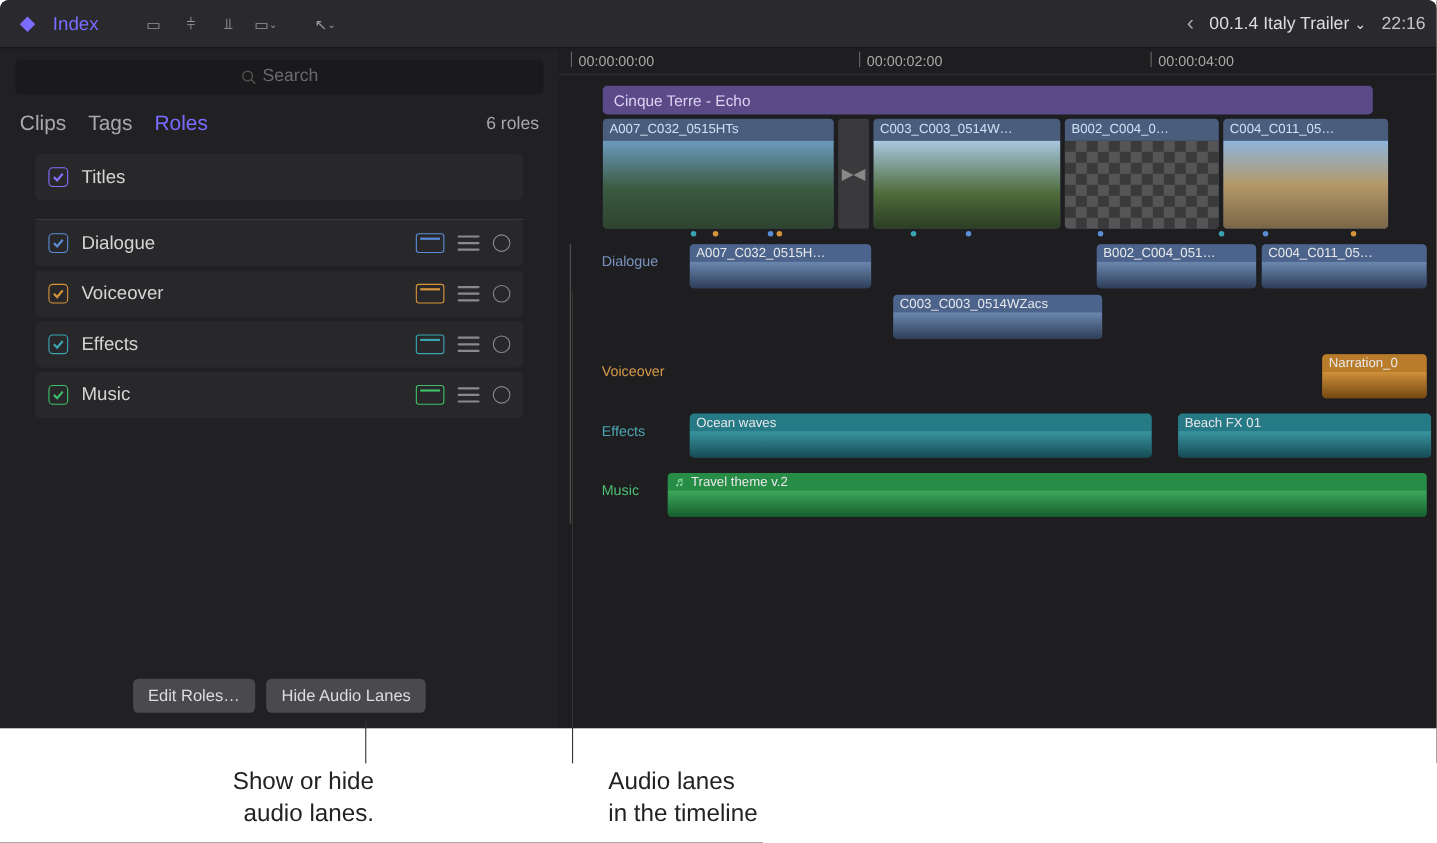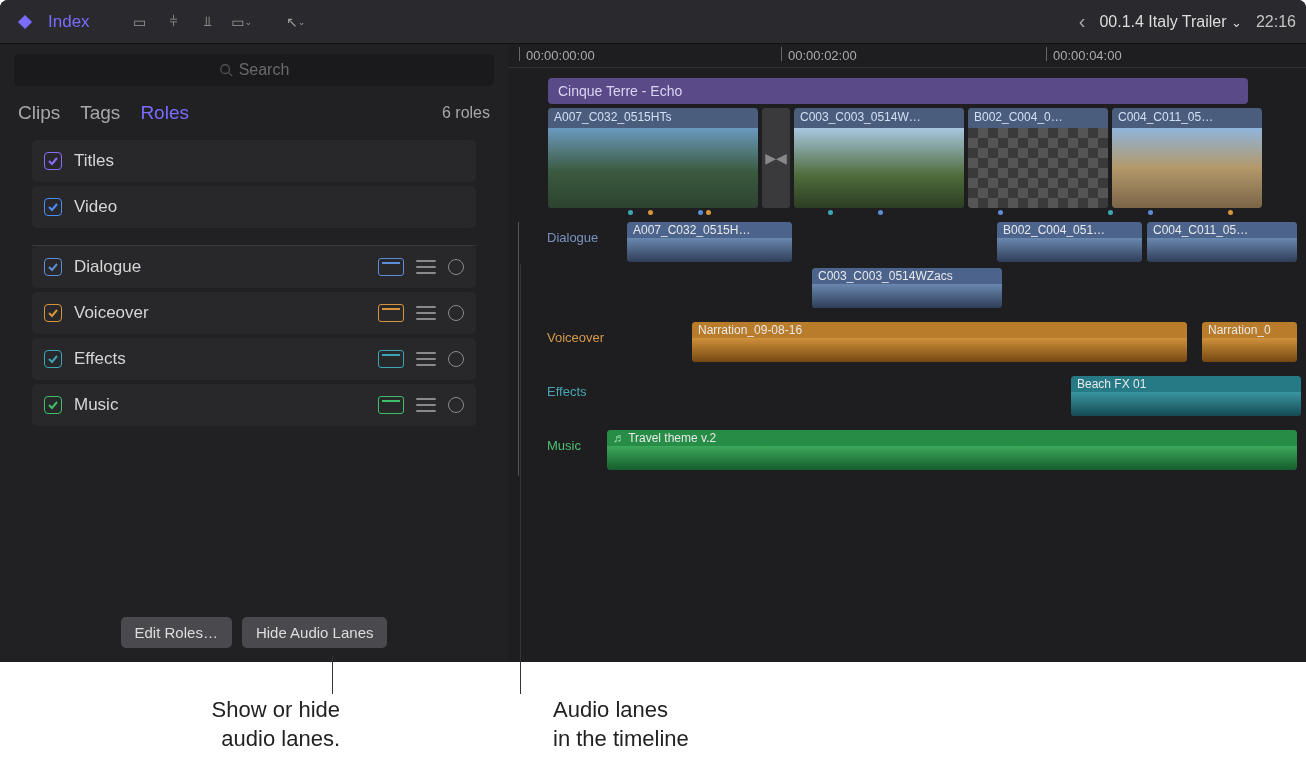--- a/index.html
+++ b/index.html
@@ -121,28 +121,20 @@
       </div>
       <div class="roles" id="roles-container">
           <div class="role-row">
             <span class="cb" style="border-color: rgb(138, 108, 255); color: rgb(138, 108, 255);">
               <svg viewBox="0 0 12 12" fill="none" stroke="#8a6cff" stroke-width="2">
                 <polyline points="2,6 5,9 10,3"></polyline>
               </svg>
             </span>
             <span>Titles</span>
           </div>
-          <div class="role-row">
-            <span class="cb" style="border-color: rgb(74, 141, 255); color: rgb(74, 141, 255);">
-              <svg viewBox="0 0 12 12" fill="none" stroke="#4a8dff" stroke-width="2">
-                <polyline points="2,6 5,9 10,3"></polyline>
-              </svg>
-            </span>
-            <span>Video</span>
-          </div>
           <div class="role-row sep"></div>
           <div class="role-row">
             <span class="cb" style="border-color: rgb(90, 141, 214); color: rgb(90, 141, 214);">
               <svg viewBox="0 0 12 12" fill="none" stroke="#5a8dd6" stroke-width="2">
                 <polyline points="2,6 5,9 10,3"></polyline>
               </svg>
             </span>
             <span>Dialogue</span>
             <span class="role-ctrls">
               <span class="lane-btn" style="border-color: rgb(90, 141, 214); color: rgb(90, 141, 214);"></span>
@@ -272,33 +264,33 @@
                 </div>
                 <div class="aclip" style="left: 185px; width: 190px; top: 46px;">
                   <div class="aclip-h">C003_C003_0514WZacs</div>
                   <div class="wave"></div>
                 </div>
               </div>
             </div>
             <div class="lane voiceover">
               <div class="lane-label">Voiceover</div>
               <div class="lane-clips" style="height: 46px;">
-                <div class="aclip" style="left: 65px; width: 495px; top: 0px;">
-                  <div class="aclip-h">Narration_09-08-16</div>
-                  <div class="wave"></div>
-                </div>
                 <div class="aclip" style="left: 575px; width: 95px; top: 0px;">
                   <div class="aclip-h">Narration_0</div>
                   <div class="wave"></div>
                 </div>
               </div>
             </div>
             <div class="lane effects">
               <div class="lane-label">Effects</div>
               <div class="lane-clips" style="height: 46px;">
+                <div class="aclip" style="left: 0px; width: 420px; top: 0px;">
+                  <div class="aclip-h">Ocean waves</div>
+                  <div class="wave"></div>
+                </div>
                 <div class="aclip" style="left: 444px; width: 230px; top: 0px;">
                   <div class="aclip-h">Beach FX 01</div>
                   <div class="wave"></div>
                 </div>
               </div>
             </div>
             <div class="lane music">
               <div class="lane-label">Music</div>
               <div class="lane-clips" style="height: 46px;">
                 <div class="aclip" style="left: -20px; width: 690px; top: 0px;">

